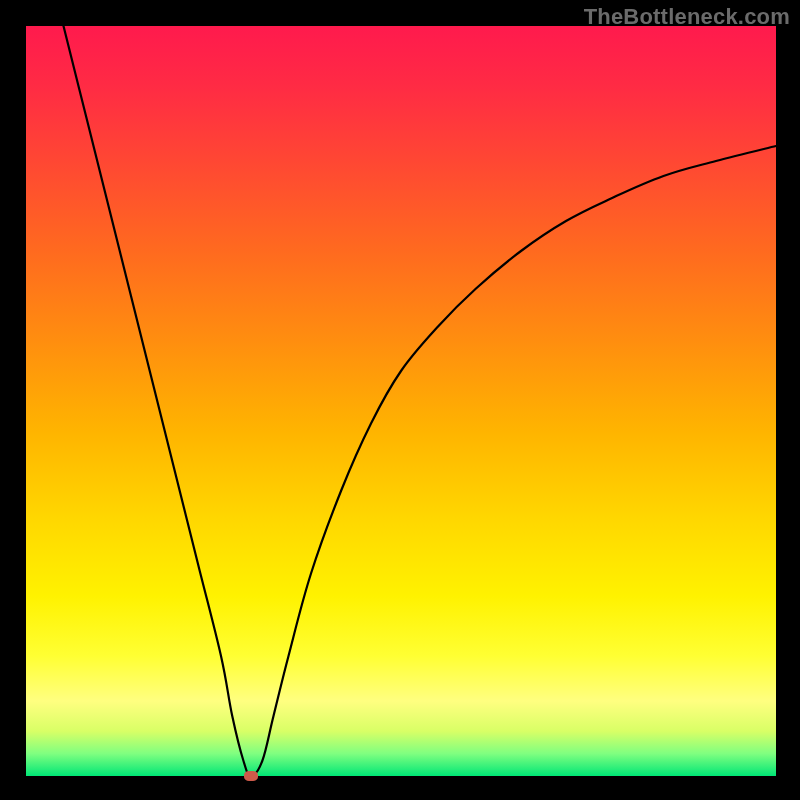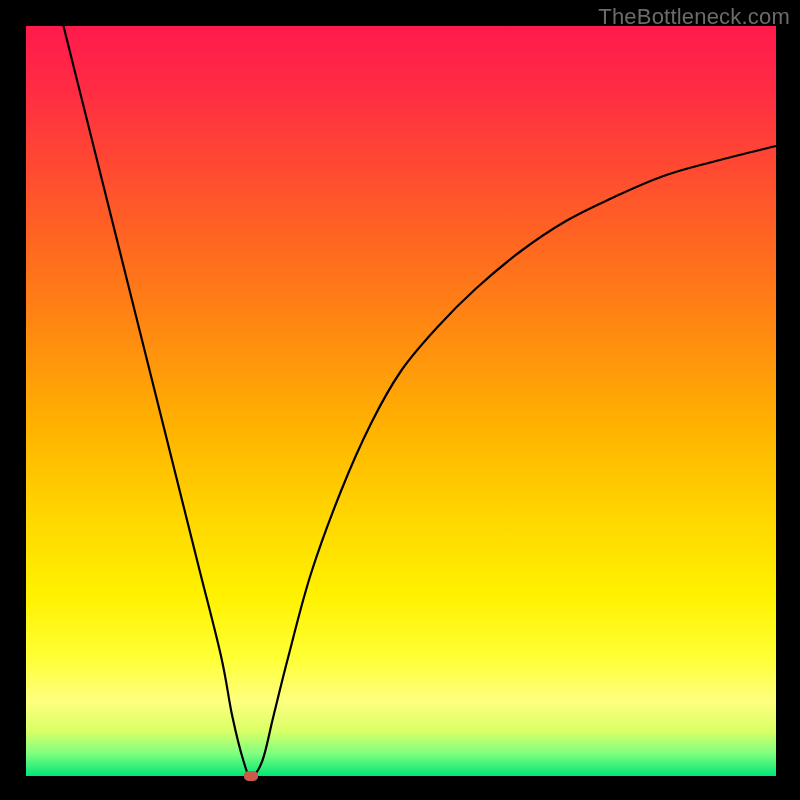--- a/index.html
+++ b/index.html
@@ -38,21 +38,21 @@
       #80ff80 97%,
       #00e676 100%
     );
   }
   .watermark {
     position: absolute;
     top: 4px;
     right: 10px;
     color: #6b6b6b;
     font-size: 22px;
-    font-weight: 400;
+    font-weight: 700;
     letter-spacing: 0.2px;
     z-index: 5;
   }
   svg.curve {
     position: absolute;
     left: 0;
     top: 0;
     width: 750px;
     height: 750px;
     overflow: visible;

